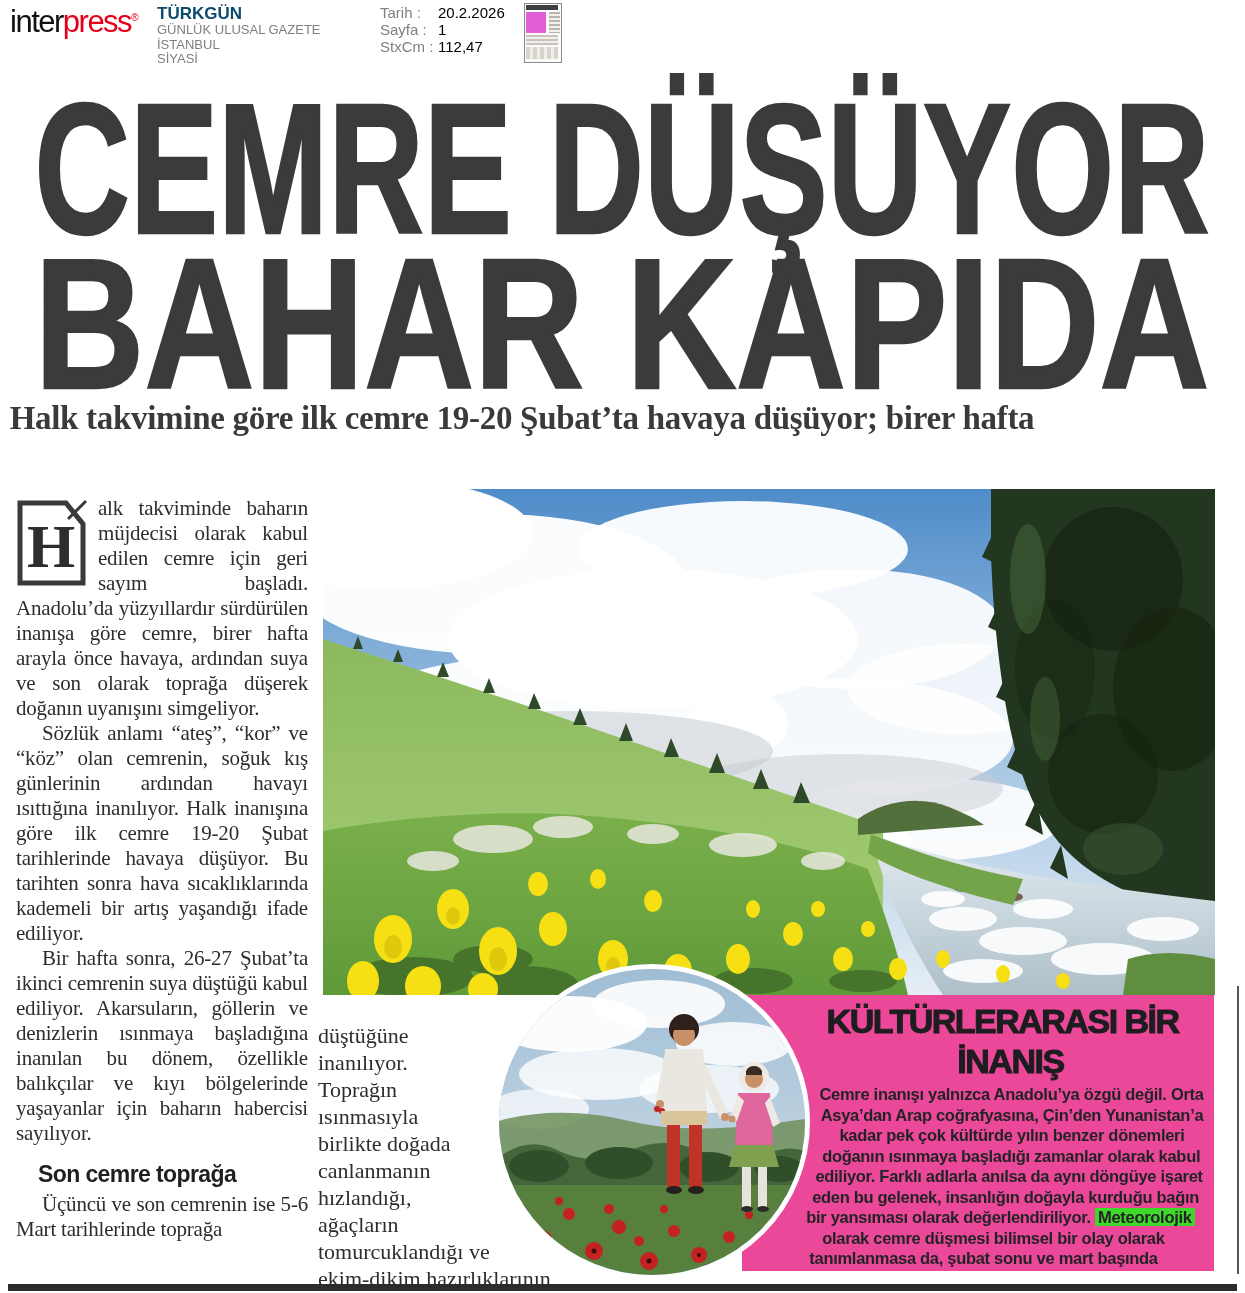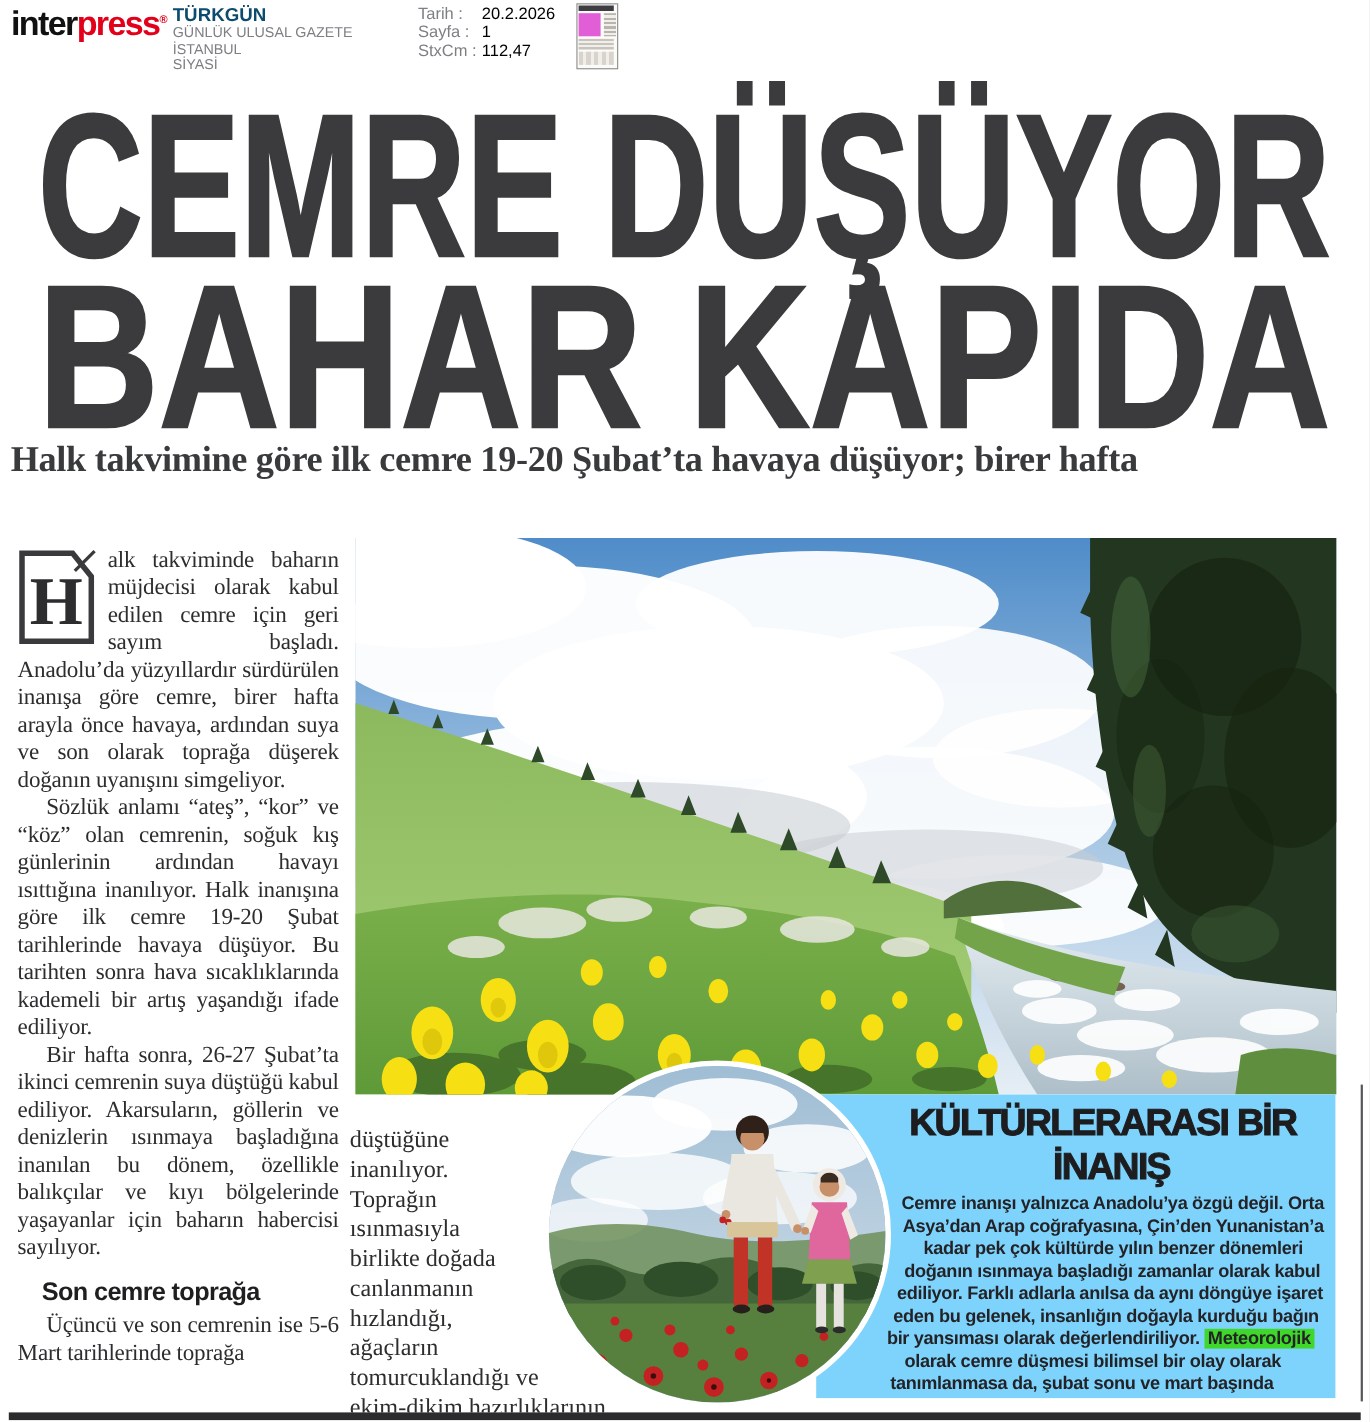--- a/index.html
+++ b/index.html
@@ -2,21 +2,21 @@
 <html lang="tr"><head>
 <meta charset="utf-8">
 <style>
   html,body { margin:0; padding:0; background:#e9e9e9; }
   .page {
     position:relative; width:1245px; height:1293px; margin:0 auto;
     background:#ffffff; overflow:hidden;
     font-family:"Liberation Sans", sans-serif; color:#2d2d2f;
   }
   
-  .brand { position:absolute; left:10px; top:4px; font-size:31px; font-weight:bold; letter-spacing:-1.5px; color:#111; }
+  .brand { position:absolute; left:10px; top:4px; font-size:31px; font-weight:normal; letter-spacing:-1.5px; color:#111; }
   .brand .red { color:#e2001a; }
   .brand sup { font-size:10px; letter-spacing:0; color:#e2001a; }
   .pub { position:absolute; left:157px; top:4px; line-height:1.12; }
   .pub-name { font-size:17px; font-weight:bold; color:#0c4a6e; }
   .pub-line { font-size:13px; color:#7e7f83; }
   .fields { position:absolute; left:380px; top:5px; font-size:15px; color:#7e7f83; line-height:1.12; }
   .fields .row { display:flex; }
   .fields .lab { width:58px; }
   .fields .val { color:#000000; }
   .thumb { position:absolute; left:524px; top:3px; width:36px; height:58px; background:#fbfbf9; border:1px solid #8b8b8b; }
@@ -48,21 +48,21 @@
   
   .main-photo { position:absolute; left:323px; top:489px; width:892px; height:506px; z-index:1; }
   
   .midcol { position:absolute; left:318px; top:1022px; width:252px; height:262px; overflow:hidden;
     font-family:"Liberation Serif", serif; font-size:22px; line-height:27px; color:#2d2d2f; z-index:2; }
   .midcol .wrapshape { float:right; width:110px; height:262px;
     shape-outside:circle(168px at 192px 100px); }
   .midcol p { margin:0; }
   
   .infobox { position:absolute; left:742px; top:995px; width:472px; height:276px;
-    background:#7dd3fc; z-index:3; overflow:hidden; }
+    background:#ec4899; z-index:3; overflow:hidden; }
   .infobox .wrapshape { float:left; width:80px; height:276px;
     shape-outside:circle(168px at -90px 127px); }
   .infobox h2 { margin:6px 8px 3px 0; text-align:center;
     font-family:"Liberation Sans", sans-serif; font-weight:bold; font-size:34px; line-height:40px;
     letter-spacing:-1.5px; color:#1d1d20; -webkit-text-stroke:1px #1d1d20; }
   .infobox .body { margin:0 10px 0 0; text-align:center;
     font-family:"Liberation Sans", sans-serif; font-weight:bold; font-size:16.5px; line-height:20.5px;
     letter-spacing:-0.3px; color:#232327; }
   .hl { background:#3fd82a; padding:0 3px; }
   

